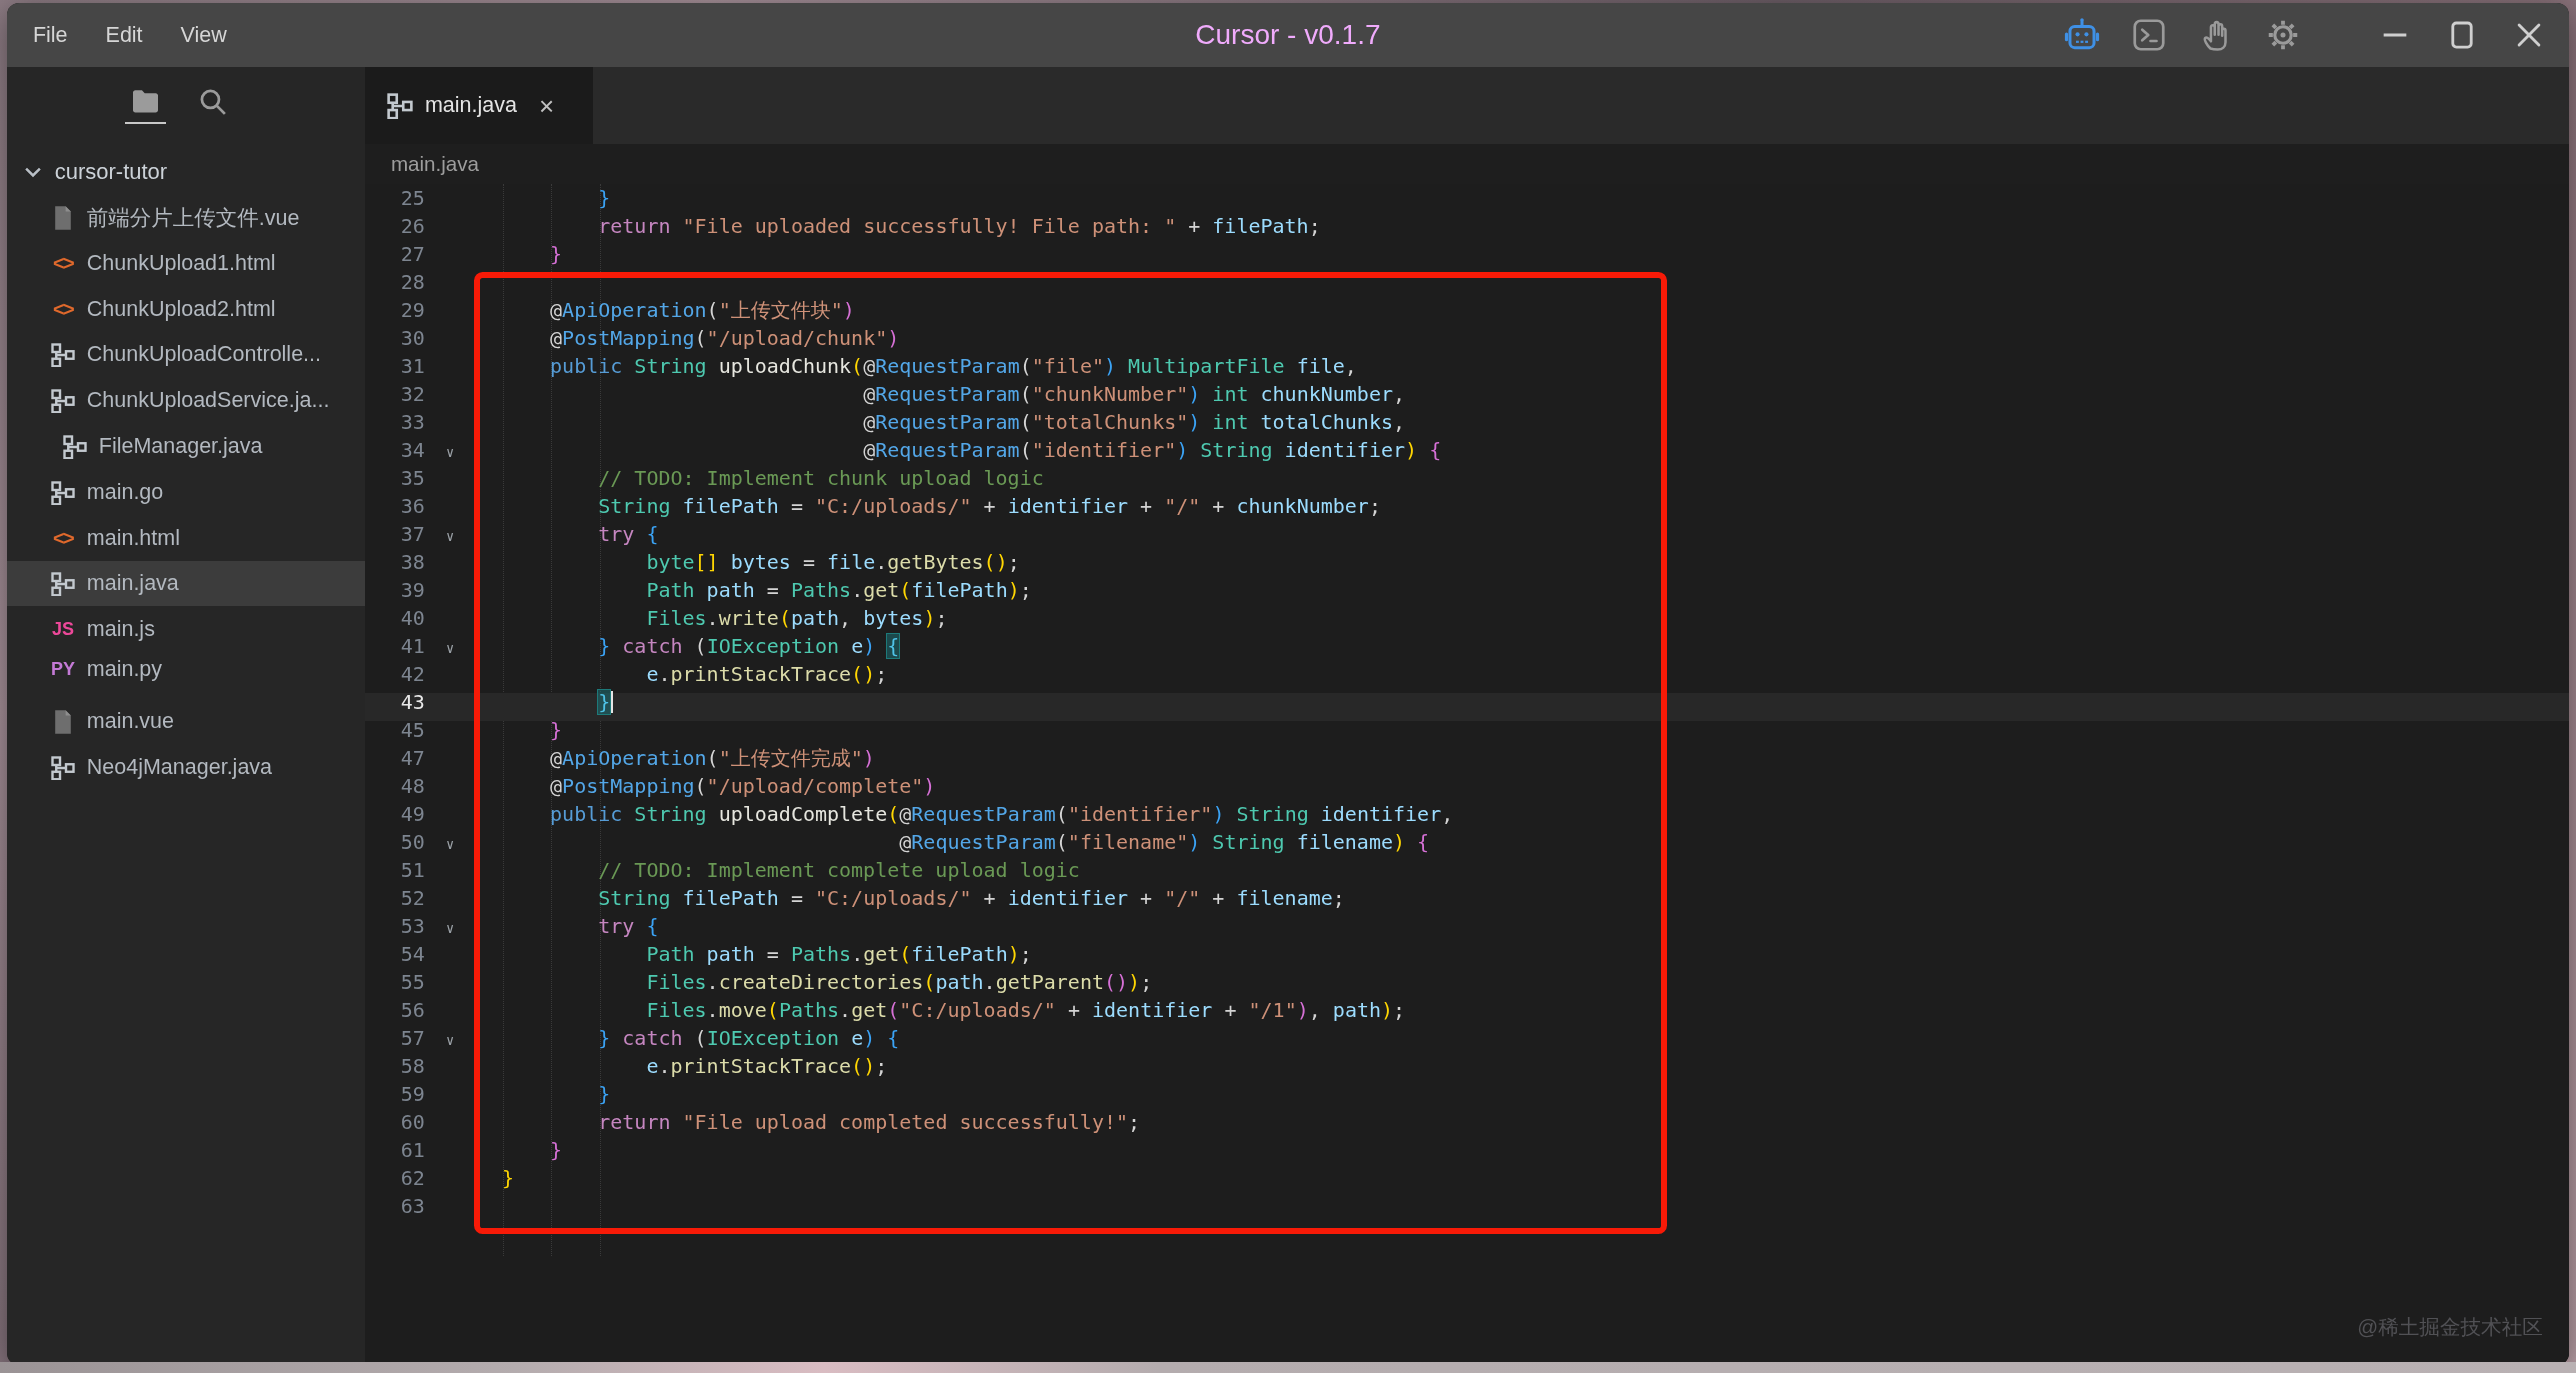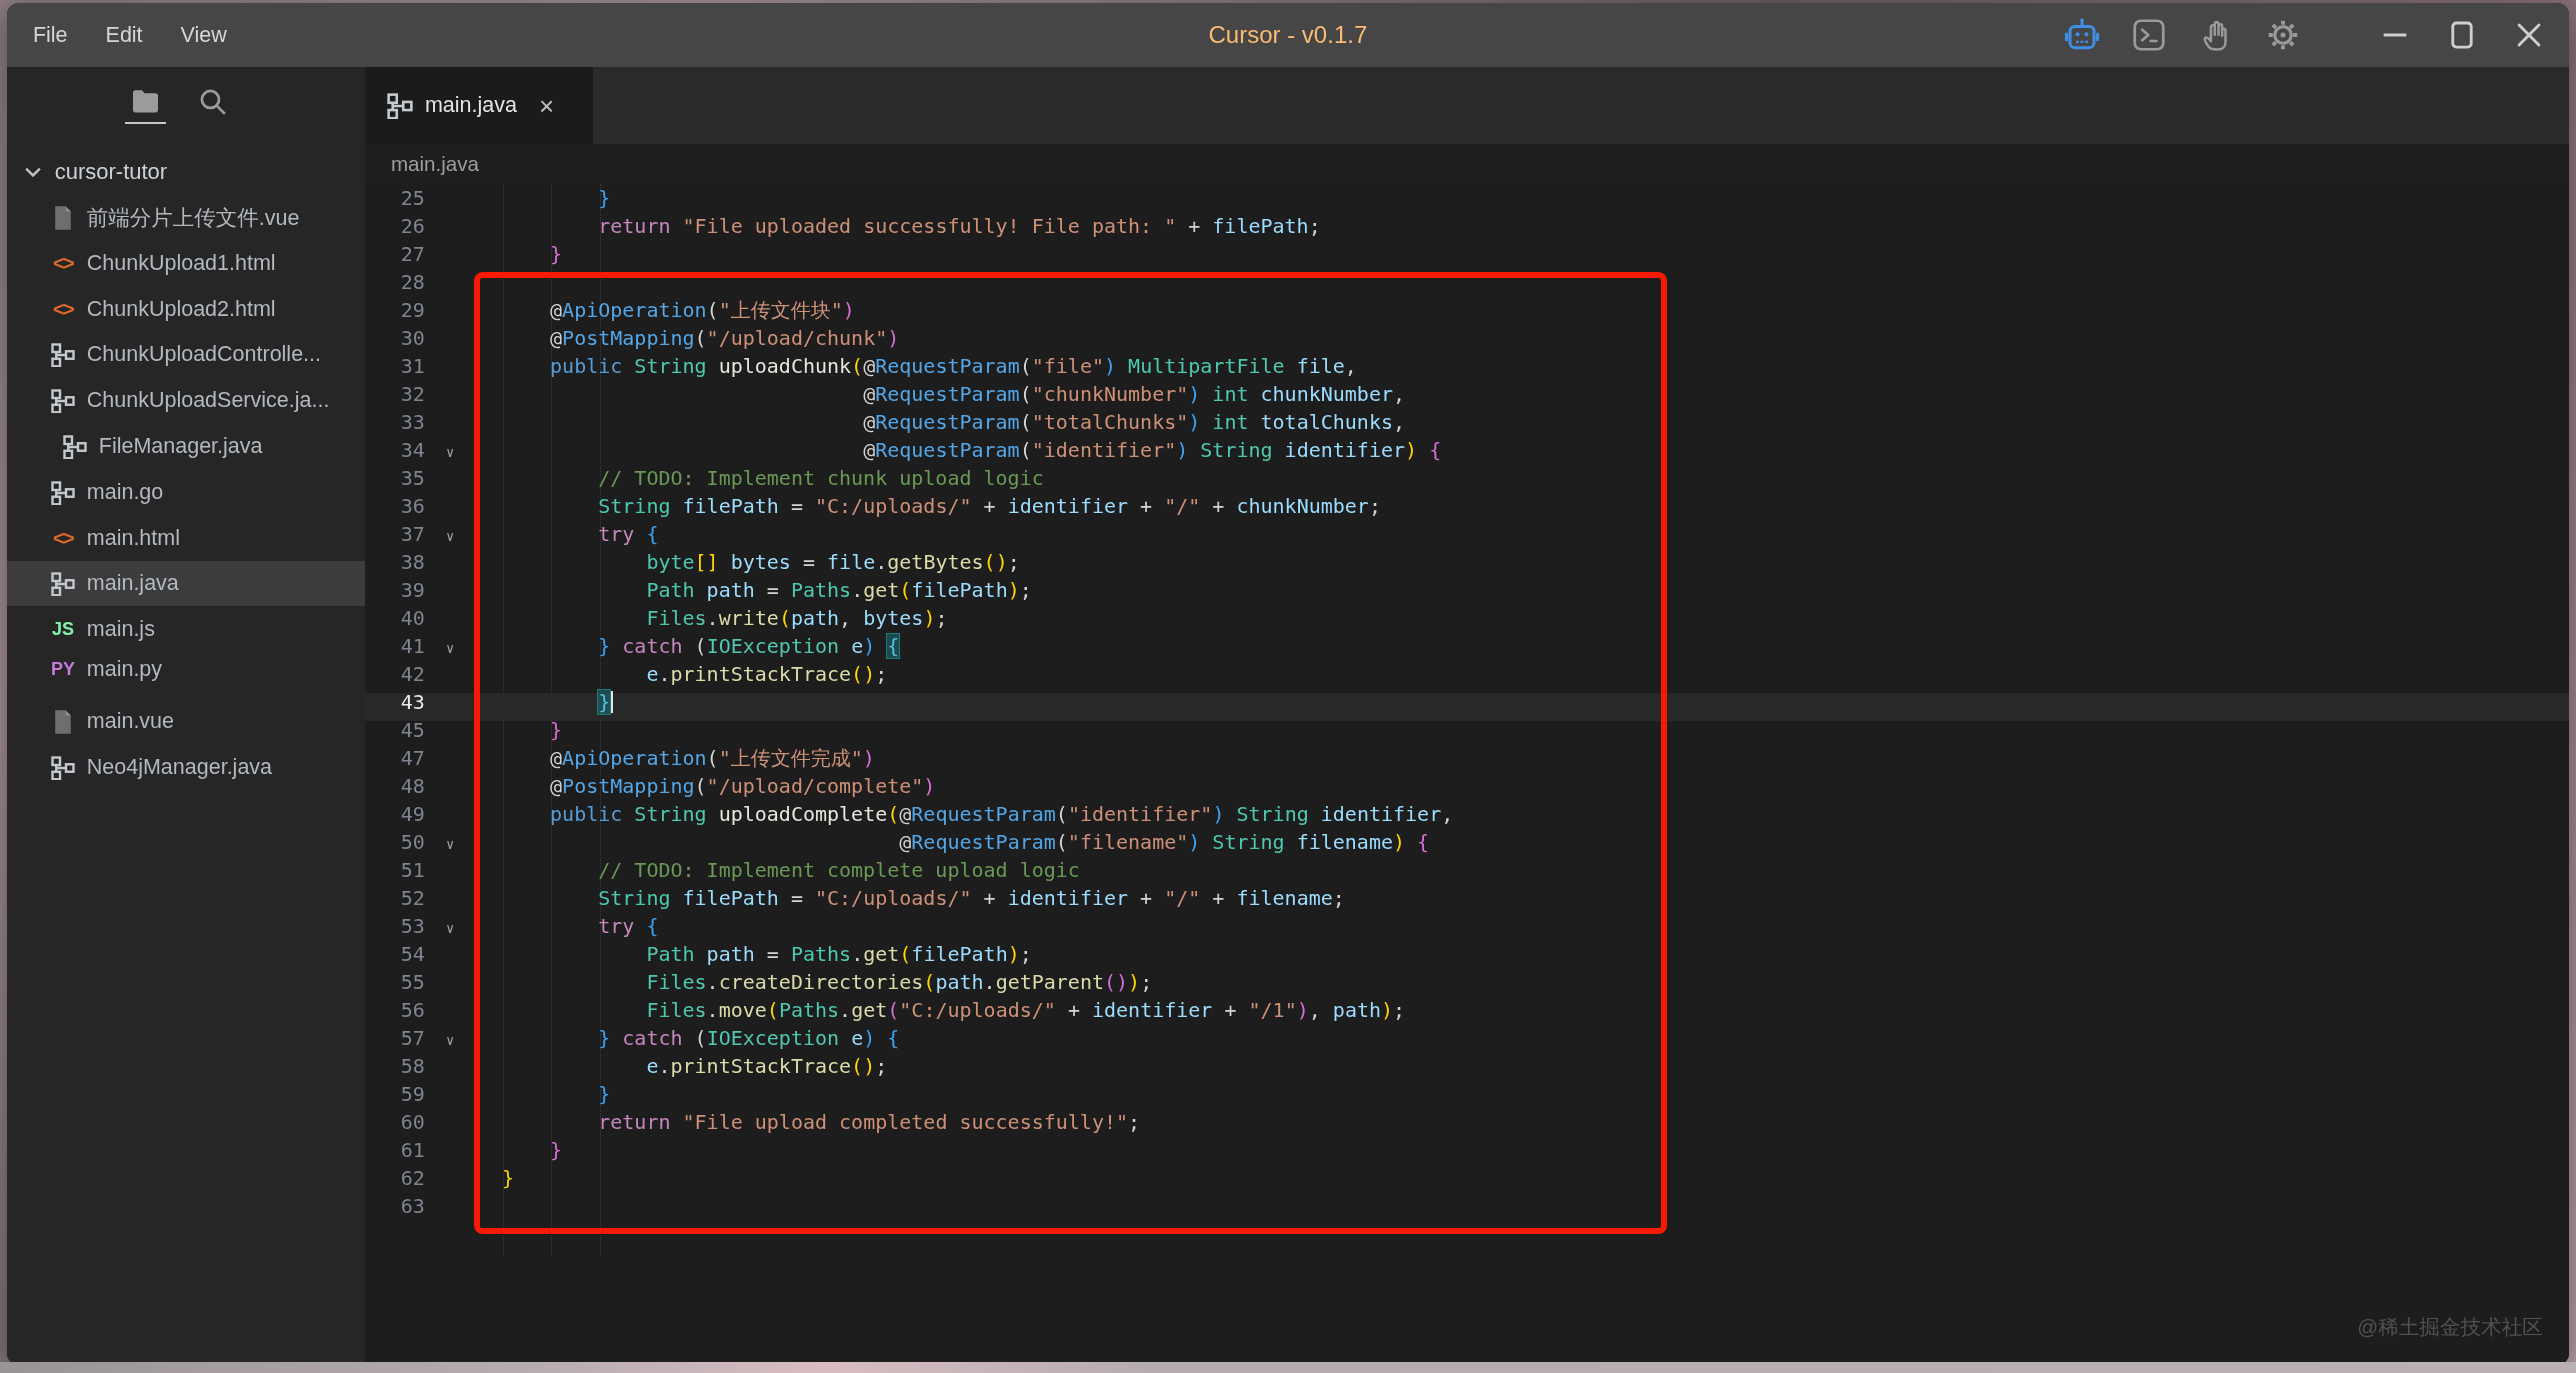--- a/index.html
+++ b/index.html
@@ -11,41 +11,41 @@
 
   
   #window { position:absolute; left:6.9px; top:3.4px; width:2562px; height:1362px; border-radius:12px;
             background:#1e1e1e; overflow:hidden; box-shadow:0 6.9px 34px rgba(0,0,0,.45); }
 
   
   .titlebar { position:absolute; left:0; top:0; width:100%; height:64px; background:#464646;
               display:flex; align-items:center; }
   .menus { display:flex; gap:38px; padding-left:26px; }
   .menu-item { color:#d6d6d6; font-size:21.5px; cursor:default; }
-  .win-title { position:absolute; left:50%; transform:translateX(-50%); color:#fdba74; font-size:24px; }
+  .win-title { position:absolute; left:50%; transform:translateX(-50%); color:#f0abfc; font-size:28px; }
   .tb-icons { position:absolute; right:15.5px; top:0; height:64px; display:flex; align-items:center; gap:19px; }
   .tb-btn { width:48px; height:48px; display:flex; align-items:center; justify-content:center; }
   .tb-gap { width:26px; }
 
   
   .sidebar { position:absolute; left:0; top:64px; width:358px; bottom:0; background:#262626; }
   .sb-head { position:relative; height:74px; }
   .sb-tool { position:absolute; top:15.5px; width:38px; height:38px; display:flex; align-items:center; justify-content:center; }
   .sb-tool.folder { left:120px; }
   .sb-tool.search { left:187px; }
   .sb-underline { position:absolute; left:118px; top:55px; width:41px; height:1.7px; background:#c8c8c8; }
   .tree-root { position:absolute; left:0; top:82px; width:100%; height:45px; display:flex; align-items:center; }
   .tree-root .chev { margin-left:15.5px; width:22px; height:22px; }
   .tree-root .root-label { color:#ccd2d8; font-size:22px; margin-left:10.3px; }
   .sb-row { position:absolute; left:0; width:100%; height:45px; display:flex; align-items:center; color:#b3b9c0; font-size:21.5px; }
   .sb-row.sel { background:#3c3c3c; }
   .sb-row .fic { width:34px; height:29px; margin-left:39px; display:flex; align-items:center; justify-content:center; flex:none; }
   .sb-row .flabel { margin-left:6.9px; white-space:nowrap; }
   .ic-html { color:#e0692c; font-weight:bold; font-size:20px; letter-spacing:-1.7px; }
-  .ic-js { color:#86efac; font-weight:bold; font-size:18px; }
+  .ic-js { color:#ec4899; font-weight:bold; font-size:18px; }
   .ic-py { color:#c47ad6; font-weight:bold; font-size:18px; }
 
   
   .main { position:absolute; left:358px; top:64px; right:0; bottom:0; background:#1e1e1e; }
   .tabbar { position:absolute; left:0; top:0; width:100%; height:77px; background:#2a2a2a; }
   .tab { position:absolute; left:0; top:0; width:228px; height:77px; background:#1b1b1b;
          display:flex; align-items:center; }
   .tab .tic { width:26px; height:26px; margin-left:22px; flex:none; }
   .tab .tlabel { color:#e4e4e4; font-size:21.5px; margin-left:12px; }
   .tab .tclose { color:#c0c0c0; font-size:26px; margin-left:22px; line-height:1; }

